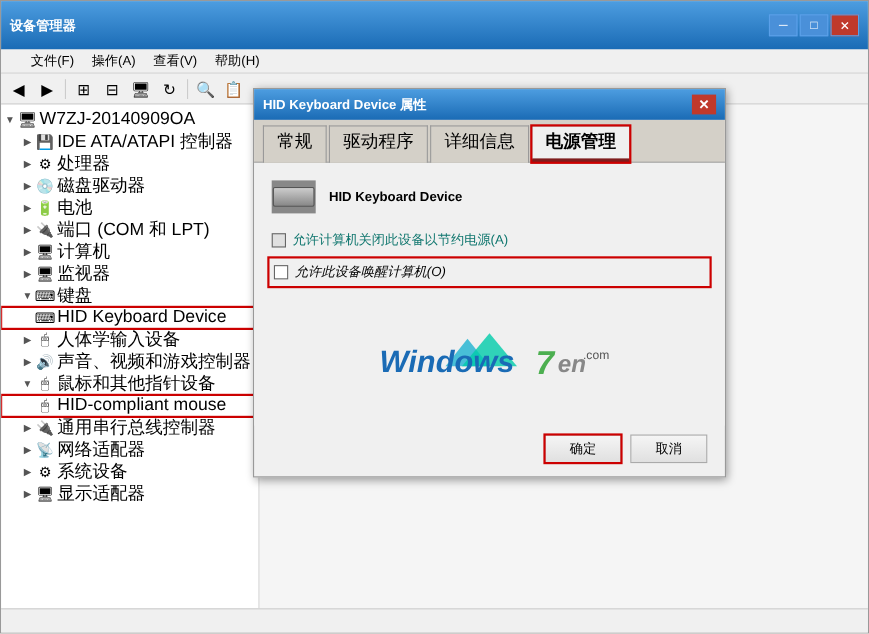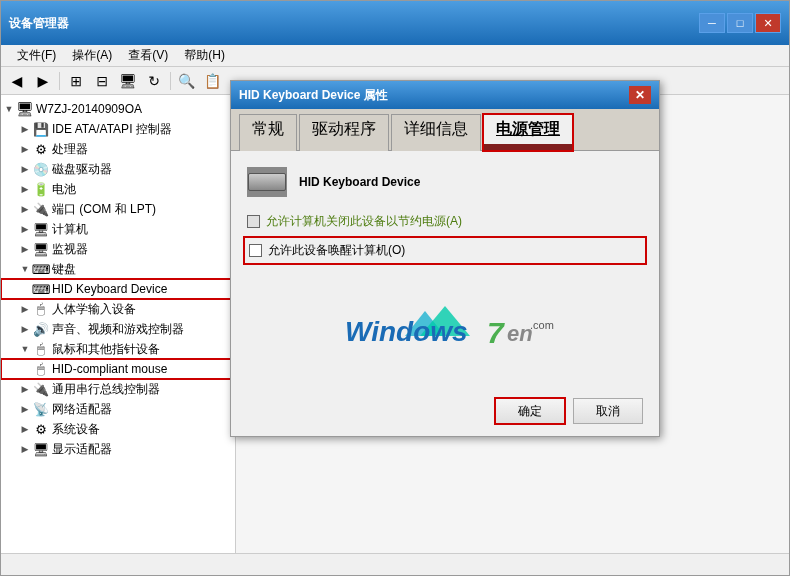--- a/index.html
+++ b/index.html
@@ -57,21 +57,21 @@
       justify-content: center;
     }
     .title-btn.close { background: #c0392b; }
 
     
     .menu-bar {
       background: #f0f0f0;
       height: 22px;
       display: flex;
       align-items: center;
-      padding: 0 8px;
+      padding: 0 19px;
       border-bottom: 1px solid #ccc;
     }
     .menu-item {
       padding: 2px 8px;
       cursor: pointer;
       font-size: 12px;
     }
 
     
     .toolbar {
@@ -146,21 +146,21 @@
     .tree-icon {
       width: 16px;
       height: 16px;
       flex-shrink: 0;
       margin-right: 3px;
       display: flex;
       align-items: center;
       justify-content: center;
       font-size: 13px;
     }
-    .tree-label { font-size: 12px; }
+    .tree-label { font-size: 16px; }
 
     
     .status-bar {
       height: 22px;
       background: #f0f0f0;
       border-top: 1px solid #ccc;
       display: flex;
       align-items: center;
       padding: 0 8px;
       font-size: 12px;
@@ -216,25 +216,24 @@
       font-size: 16px;
       background: #d4d0c8;
       border: 1px solid #999;
       border-bottom: none;
       margin-right: 2px;
       position: relative;
       bottom: -1px;
     }
     .tab.active {
       background: #f0f0f0;
-      border-bottom: 7px solid #7f1d1d;
+      border-bottom: 4px solid #7f1d1d;
       font-weight: bold;
       outline: 2px solid #cc0000;
       outline-offset: -1px;
-      text-decoration: underline;
     }
 
     
     .dialog-content {
       padding: 16px;
       background: #f0f0f0;
     }
     .device-header {
       display: flex;
       align-items: center;
@@ -267,36 +266,37 @@
     .checkbox-row {
       display: flex;
       align-items: center;
       gap: 6px;
       margin-bottom: 10px;
     }
     .checkbox-row.highlighted {
       outline: 2px solid #cc0000;
       outline-offset: 2px;
       padding: 2px;
+      font-style: italic;
     }
     .cb {
       width: 13px;
       height: 13px;
       border: 1px solid #666;
       background: white;
       flex-shrink: 0;
     }
     .cb-disabled {
       background: #e0e0e0;
     }
     .cb-label {
       font-size: 12px;
     }
     .cb-label-disabled {
-      color: #4d7c0f;
+      color: #0f766e;
     }
 
     
     .watermark {
       text-align: center;
       margin-top: 30px;
       margin-bottom: 10px;
       text-decoration: underline;
     }
 

